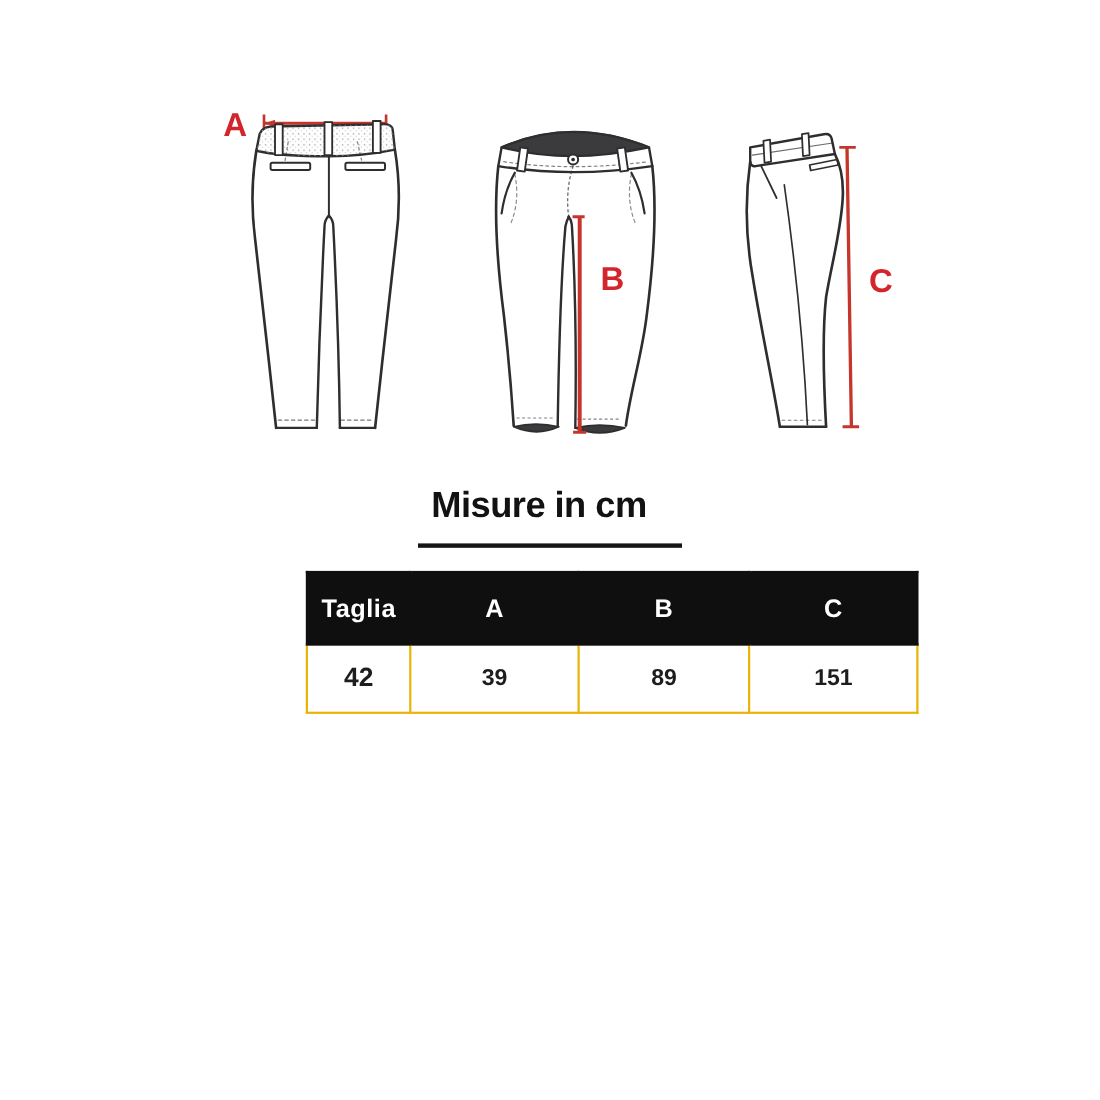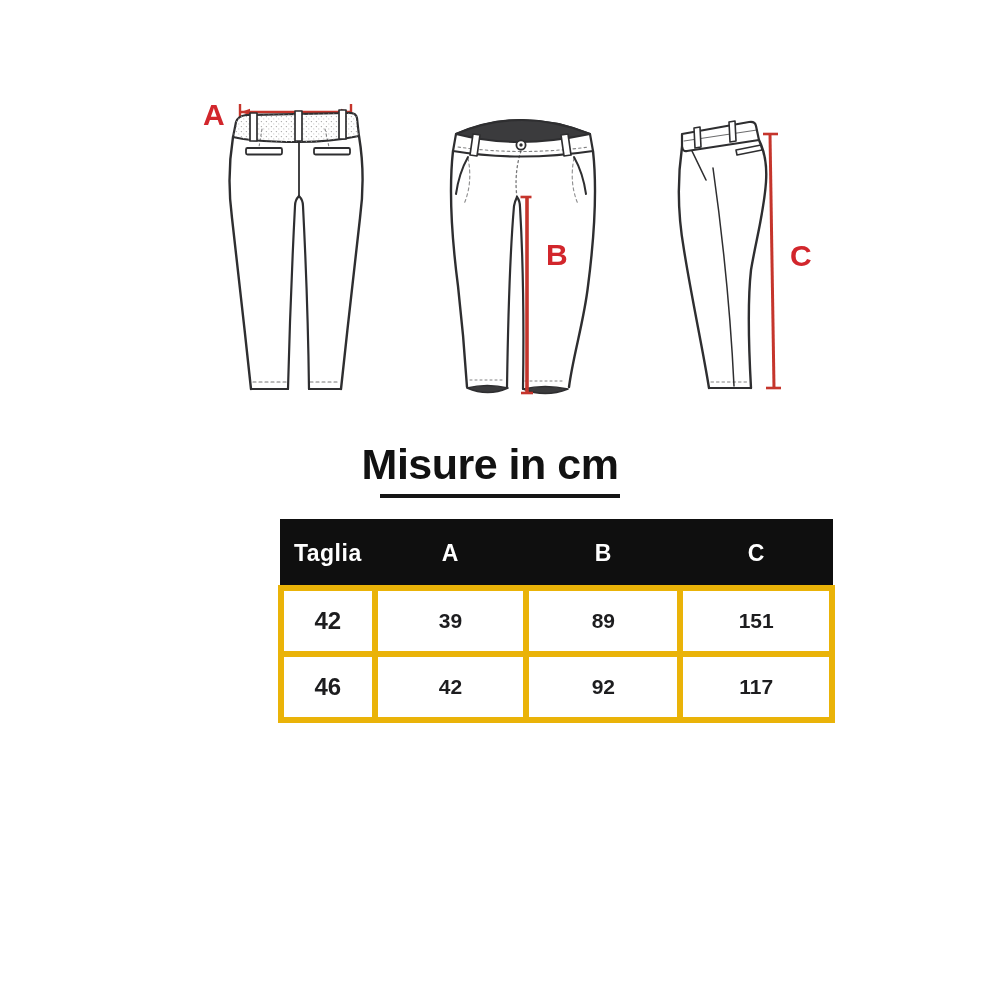--- a/index.html
+++ b/index.html
@@ -19,21 +19,21 @@
     font-size: 30px;
     line-height: 1;
     letter-spacing: 0;
   }
   .page-title {
     position: absolute;
     left: 0;
     top: 440px;
     width: 980px;
     text-align: center;
-    font-size: 43px;
+    font-size: 33px;
     font-weight: 800;
     color: #121212;
     letter-spacing: -0.5px;
   }
   .title-underline {
     position: absolute;
     left: 380px;
     top: 494px;
     width: 240px;
     height: 4px;
@@ -54,21 +54,21 @@
     font-size: 23px;
     font-weight: 700;
     height: 62px;
     text-align: center;
     border: 2px solid #0f0f0f;
     letter-spacing: 0.5px;
   }
   table.size-table td {
     background: #ffffff;
     color: #1d1d1f;
-    border: 6px solid #eab308;
+    border: 2px solid #eab308;
     height: 58px;
     text-align: center;
     vertical-align: middle;
     font-weight: 700;
     font-size: 21px;
   }
   table.size-table td.size-col { font-size: 24px; }
   .col-taglia { width: 17%; }
   .col-a { width: 27.5%; }
   .col-b { width: 28%; }
@@ -214,22 +214,16 @@
         <th>C</th>
       </tr>
     </thead>
     <tbody>
       <tr>
         <td class="size-col">42</td>
         <td>39</td>
         <td>89</td>
         <td>151</td>
       </tr>
-      <tr>
-        <td class="size-col">46</td>
-        <td>42</td>
-        <td>92</td>
-        <td>117</td>
-      </tr>
     </tbody>
   </table>
 
 </div>
 
 </body></html>

